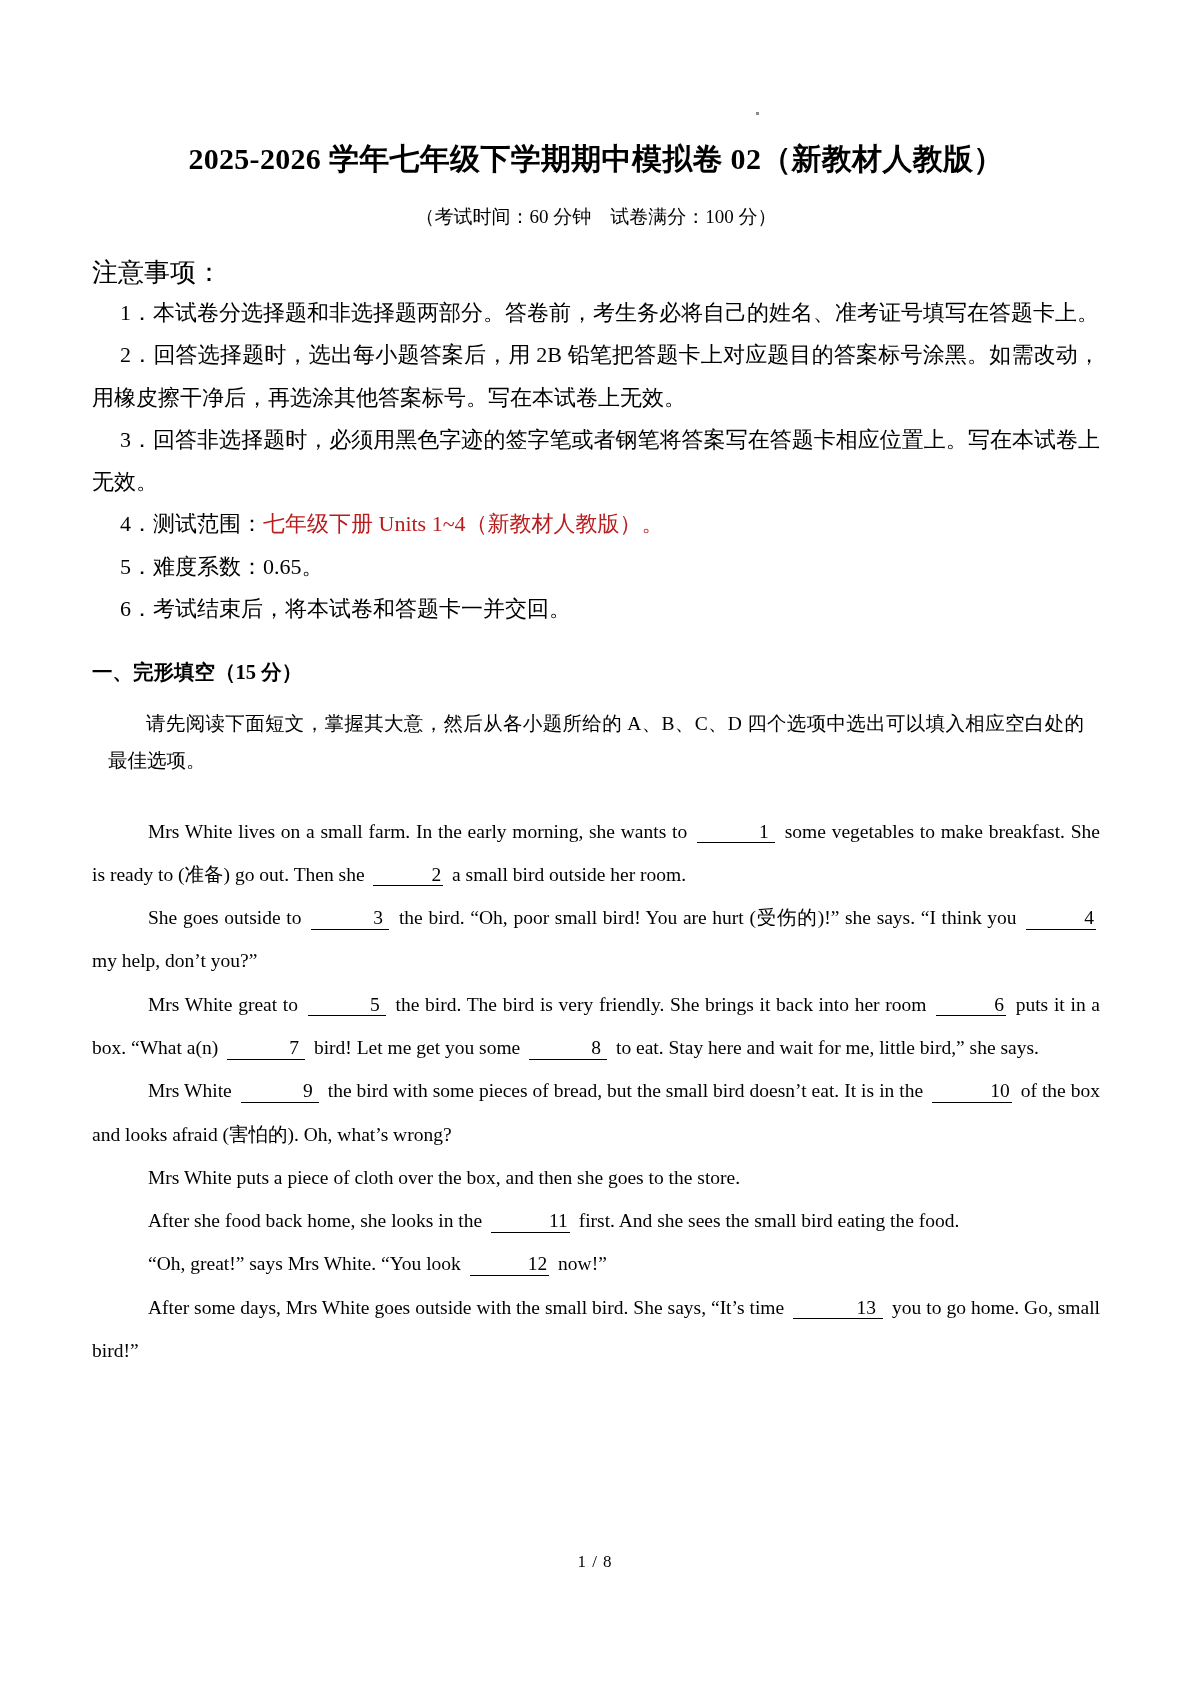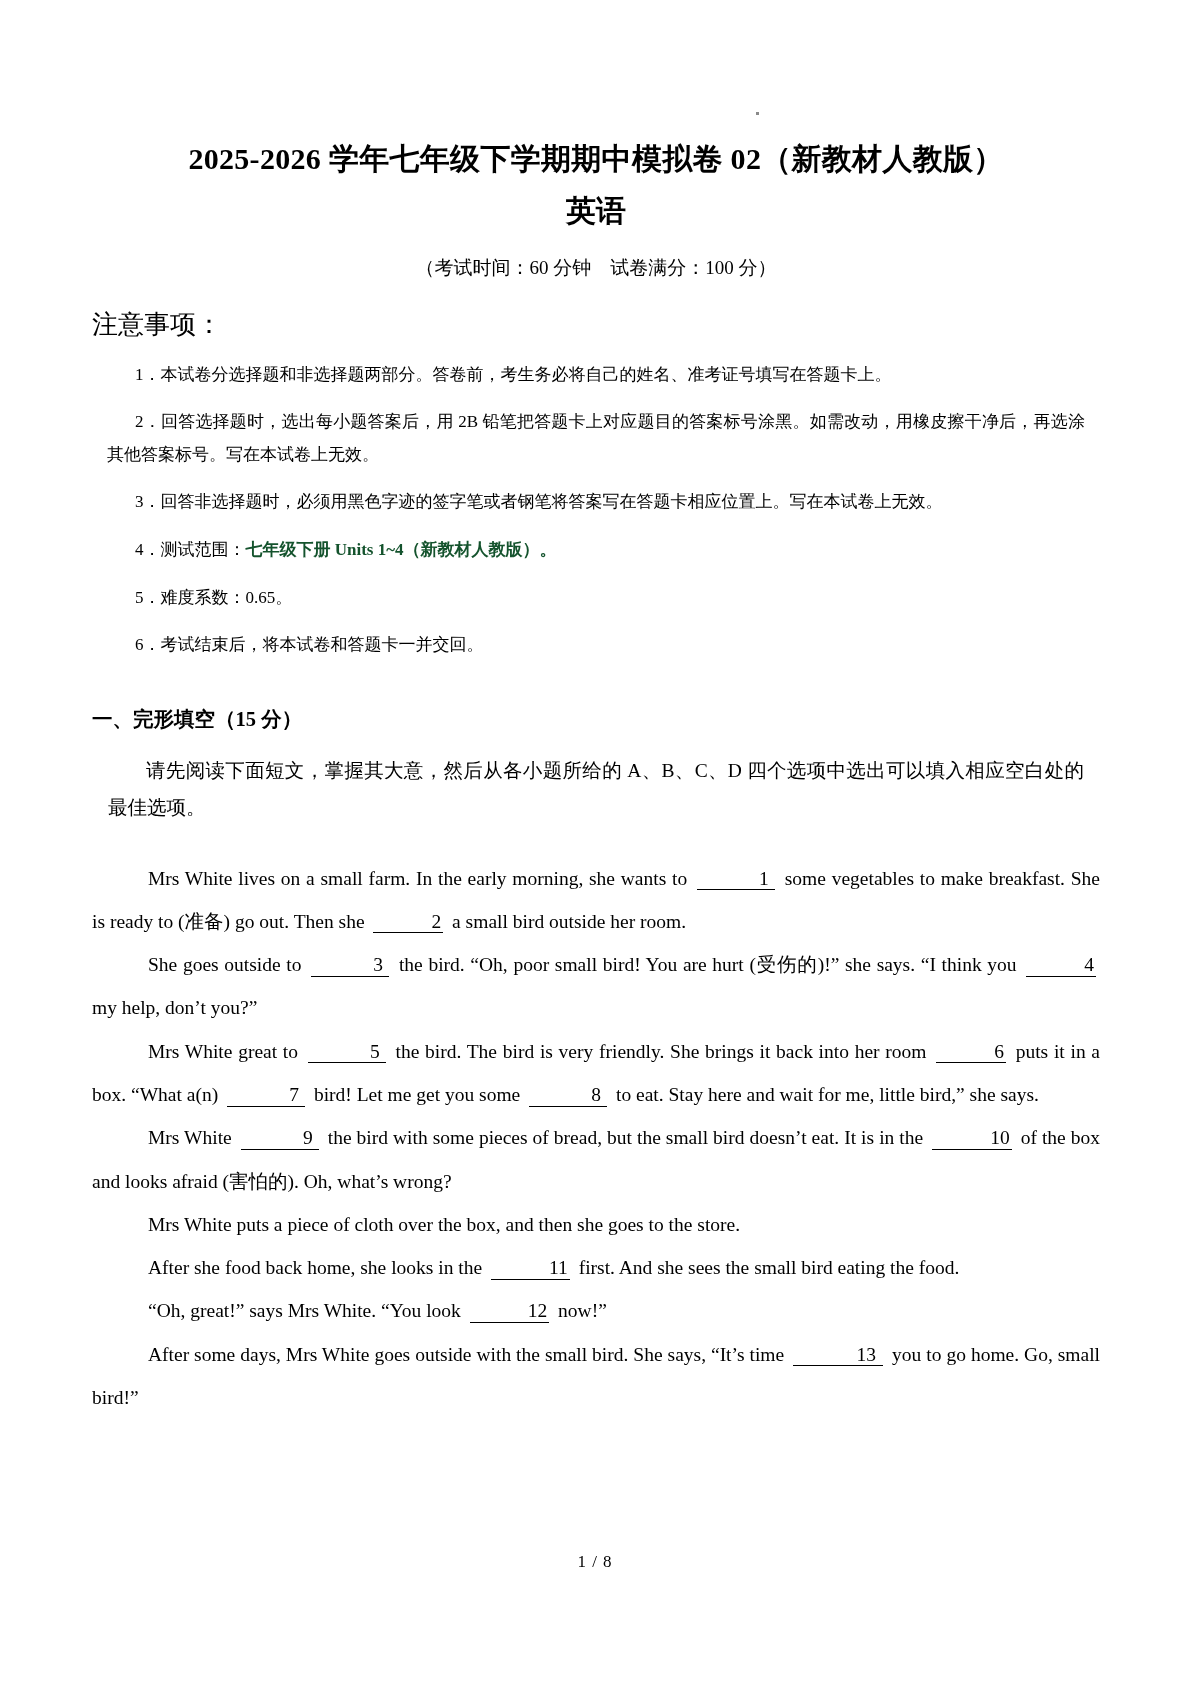--- a/index.html
+++ b/index.html
@@ -58,30 +58,30 @@
     padding-top: 22px;
   }
   .notice-head {
     font-size: 26px;
     line-height: 1.5;
     margin: 0;
     padding-top: 22px;
     font-family: Liberation Serif, serif;
   }
   .notice-item {
-    font-size: 17px;
+    font-size: 22px;
     line-height: 1.92;
-    margin: 15px;
+    margin: 0;
     text-indent: 28px;
     text-align: justify;
     text-justify: inter-ideograph;
   }
   .red {
-    color: #14532d;
-    font-weight: bold;
+    color: #b91c1c;
+    font-weight: normal;
   }
   .section-head {
     font-size: 20.5px;
     font-weight: bold;
     line-height: 1.6;
     margin: 0;
     padding-top: 26px;
   }
   .section-intro {
     font-size: 19.5px;
@@ -129,21 +129,20 @@
 </head>
 <body>
 
 <div class="page">
 
   <div class="dot-mark"></div>
 
   <div class="content">
 
     <h1 class="doc-title">2025-2026 学年七年级下学期期中模拟卷 02（新教材人教版）</h1>
-    <h2 class="doc-subtitle">英语</h2>
     <p class="exam-meta">（考试时间：60 分钟　试卷满分：100 分）</p>
 
     <p class="notice-head">注意事项：</p>
 
     <p class="notice-item">1．本试卷分选择题和非选择题两部分。答卷前，考生务必将自己的姓名、准考证号填写在答题卡上。</p>
     <p class="notice-item">2．回答选择题时，选出每小题答案后，用 2B 铅笔把答题卡上对应题目的答案标号涂黑。如需改动，用橡皮擦干净后，再选涂其他答案标号。写在本试卷上无效。</p>
     <p class="notice-item">3．回答非选择题时，必须用黑色字迹的签字笔或者钢笔将答案写在答题卡相应位置上。写在本试卷上无效。</p>
     <p class="notice-item"><span>4．测试范围：</span><span class="red">七年级下册 Units 1~4（新教材人教版）。</span></p>
     <p class="notice-item">5．难度系数：0.65。</p>
     <p class="notice-item">6．考试结束后，将本试卷和答题卡一并交回。</p>

